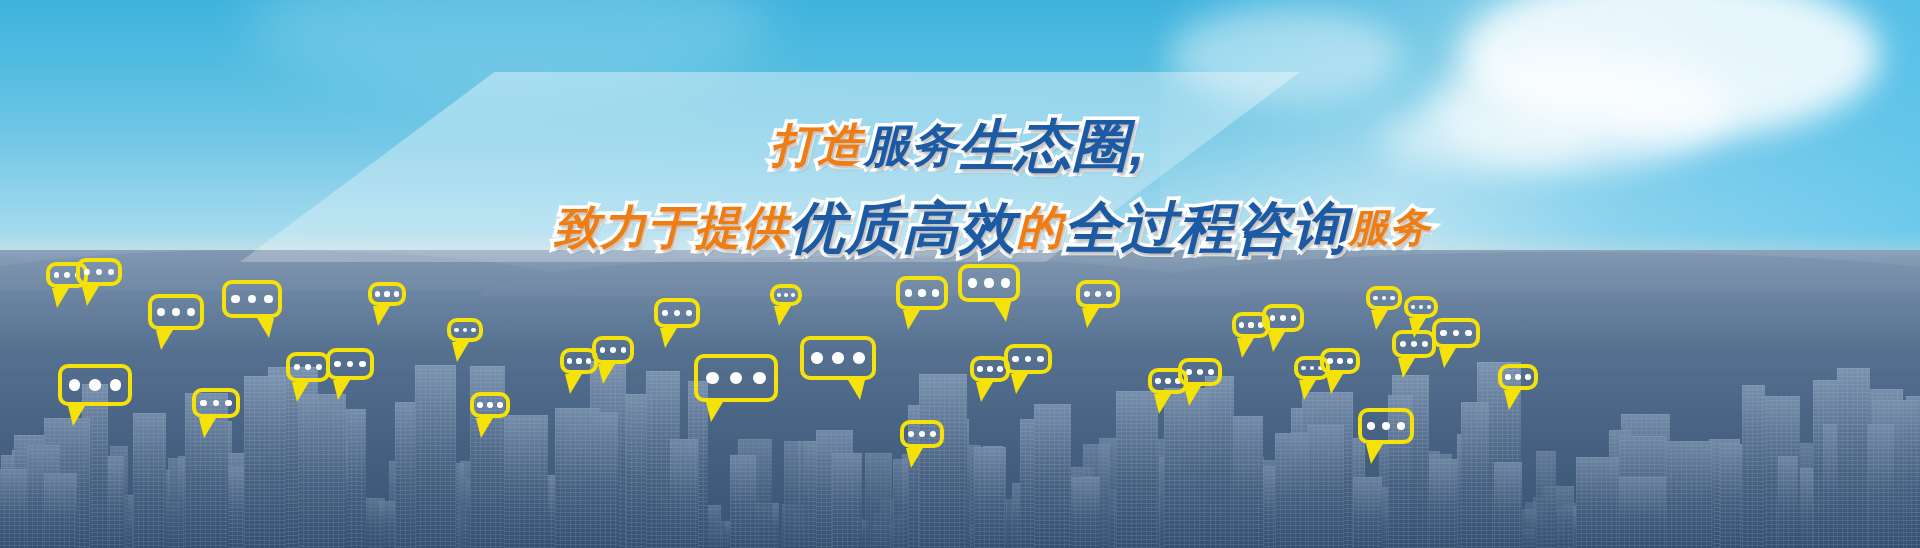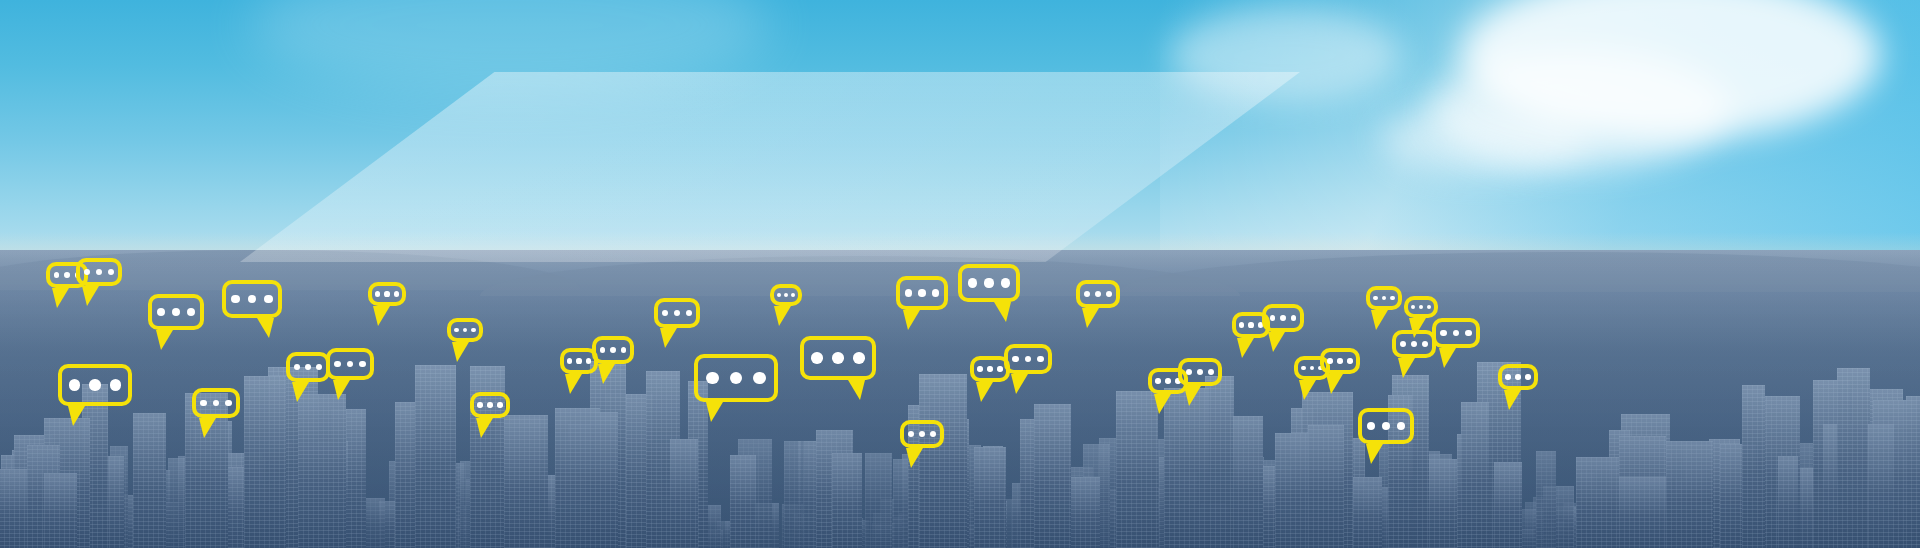--- a/index.html
+++ b/index.html
@@ -770,14 +770,18 @@
       <div class="bub" style="left: 1498px; top: 364px; width: 40px; height: 26px;">
         <div class="box">
           <i></i>
           <i></i>
           <i></i>
         </div>
         <div class="tail"></div>
       </div>
     </div>
 
+  <div class="headline">
+    <div class="line line1" id="line1"><span class="seg orange" style="color: rgb(240, 125, 18);">打造</span><span class="seg blue" style="color: rgb(28, 91, 164);">服务</span><span class="seg blue big" style="color: rgb(28, 91, 164);">生态圈,</span></div>
+    <div class="line line2" id="line2"><span class="seg orange" style="color: rgb(240, 125, 18);">致力于提供</span><span class="seg blue big" style="color: rgb(28, 91, 164);">优质高效</span><span class="seg orange" style="color: rgb(240, 125, 18);">的</span><span class="seg blue big" style="color: rgb(28, 91, 164);">全过程咨询</span><span class="seg orange sm" style="color: rgb(240, 125, 18);">服务</span></div>
+  </div>
 
 </div>
 
 </body></html>

